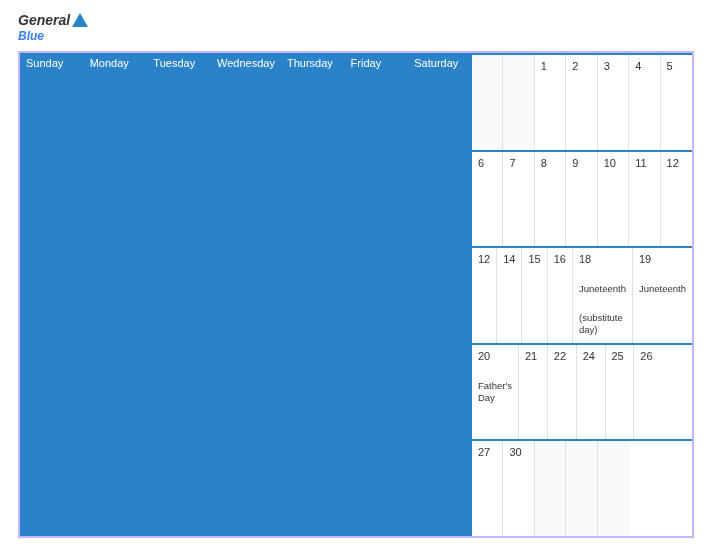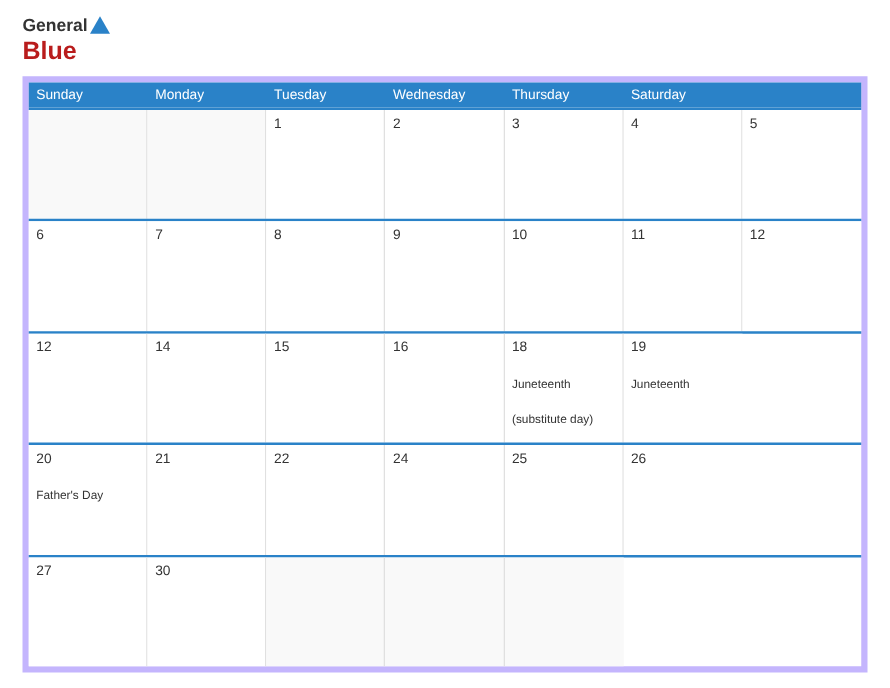--- a/index.html
+++ b/index.html
@@ -18,30 +18,31 @@
       display: flex;
       align-items: center;
       justify-content: space-between;
       padding: 12px 18px 8px 18px;
     }
 
     .logo {
       display: flex;
       align-items: center;
       gap: 4px;
+      font-style: italic;
     }
     .logo-text-general {
       font-size: 14px;
       font-weight: bold;
       color: #333;
     }
     .logo-text-blue {
-      font-size: 20px;
+      font-size: 12px;
       font-weight: bold;
-      color: #b91c1c;
+      color: #3b82f6;
     }
     .logo-triangle {
       width: 0;
       height: 0;
       border-left: 8px solid transparent;
       border-right: 8px solid transparent;
       border-bottom: 14px solid #2a82c8;
       display: inline-block;
       margin-left: 2px;
     }
@@ -59,23 +60,22 @@
       color: #333;
       font-weight: bold;
       min-width: 60px;
       text-align: right;
     }
 
     
     .calendar {
       flex: 1;
       display: flex;
-      flex-direction: column;
       margin: 0 18px 12px 18px;
-      border: 5px solid #c4b5fd;
+      border: 2px solid #c4b5fd;
     }
 
     .day-headers {
       display: grid;
       grid-template-columns: repeat(7, 1fr);
       background-color: #2a82c8;
     }
 
     .day-header {
       color: #fff;
@@ -147,20 +147,21 @@
   <div class="region-label"></div>
 </div>
 
 <div class="calendar">
   <div class="day-headers">
   <div class="day-header">Sunday</div>
       <div class="day-header">Monday</div>
       <div class="day-header">Tuesday</div>
       <div class="day-header">Wednesday</div>
       <div class="day-header">Thursday</div>
+      <div class="day-header">Friday</div>
       <div class="day-header">Saturday</div>
     </div>
   <div class="weeks">
   <div class="week-row">
         <div class="day-cell empty"></div>
         <div class="day-cell empty"></div>
         <div class="day-cell">
           <div class="day-number">1</div>
         </div>
         <div class="day-cell">

